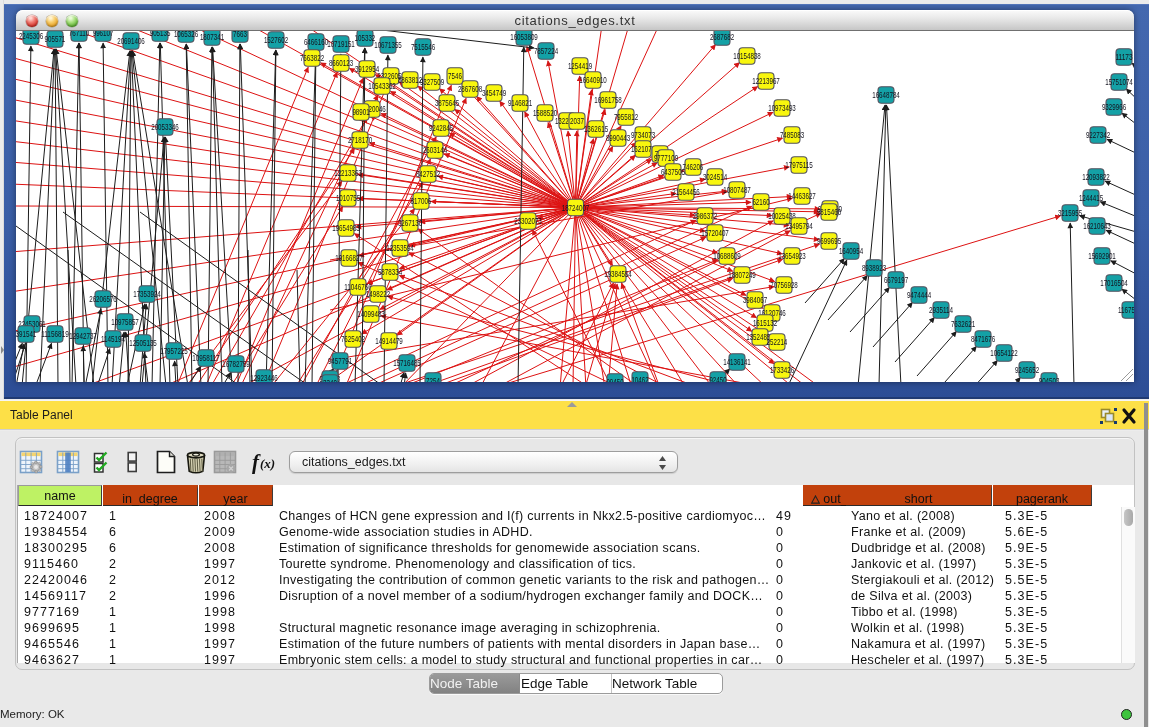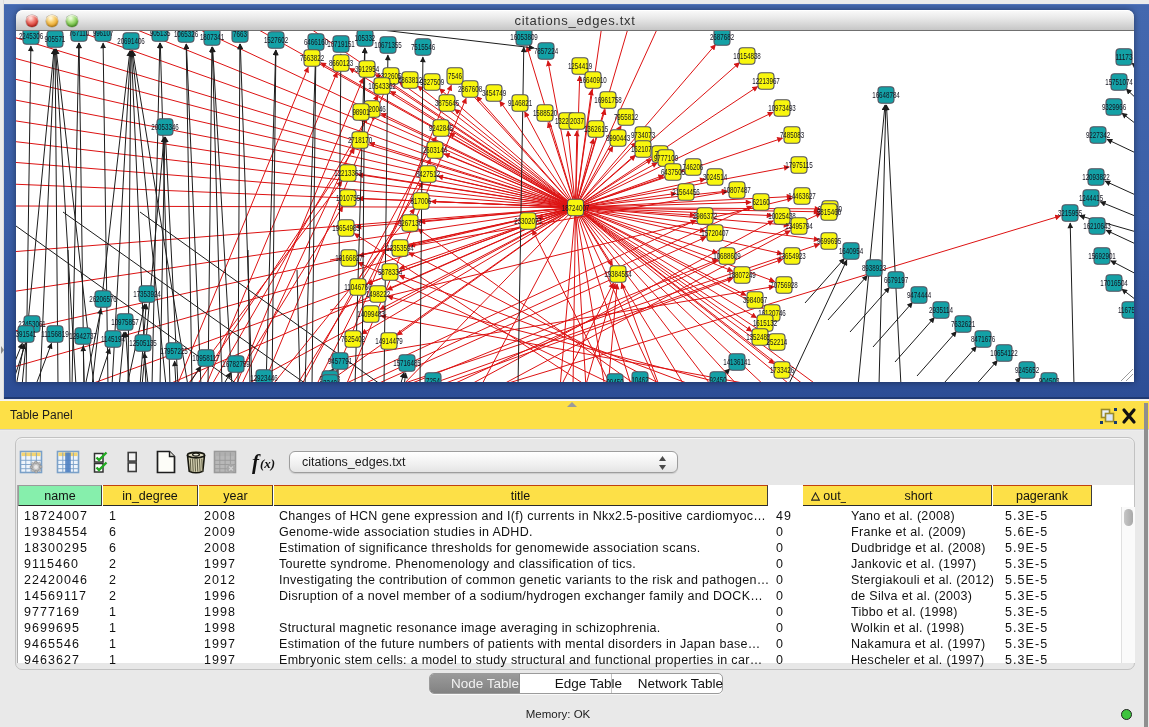--- a/index.html
+++ b/index.html
@@ -17,22 +17,22 @@
 
 #panelhdr{position:absolute;left:0;top:400px;width:1149px;height:30px;background:#fde047;border-top:1px solid #f5f5f5;border-bottom:1px solid #cfcfcf}
 #panelhdr .t{position:absolute;left:10px;top:7px;font-size:12px;color:#1c1c1c}
 #southbg{position:absolute;left:0;top:431px;width:1149px;height:296px;background:#e9e9e9}
 #bigpanel{position:absolute;left:15px;top:437px;width:1120px;height:233px;background:#e7e7e7;border:1px solid #c2c2c2;border-radius:7px;box-shadow:inset 0 1px 0 #f6f6f6}
 
 #dd{position:absolute;left:289px;top:450.5px;width:389px;height:22px;background:linear-gradient(#ffffff,#f0f0f0 60%,#e4e4e4);border:1px solid #9d9d9d;border-radius:6px;font-size:12.5px;color:#1a1a1a;line-height:20px;padding-left:12px;box-shadow:0 1px 1px rgba(0,0,0,.12)}
 
 #tbl{position:absolute;left:17px;top:485px;width:1117px;height:178px;background:#fff;border-left:1px solid #aaa}
 #thead{position:absolute;left:0;top:0;height:21px;width:1103px;font-size:12.5px;color:#111}
-#thead span{position:absolute;top:0;height:21px;line-height:21px;text-align:center;background:#fde047;border-right:1px solid #3c3c3c;border-top:1px solid #c2410c;border-bottom:1px solid #2a2a2a}
-#thead .h1{left:0;width:84px;background:#86efac;border-left:1px solid #9a9a9a;border-top:1px solid #9a9a9a;border-right:1px solid #3c3c3c}
+#thead span{position:absolute;top:0;height:21px;line-height:21px;text-align:center;background:#c2410c;border-right:1px solid #3c3c3c;border-top:4px solid #c2410c;border-bottom:1px solid #2a2a2a}
+#thead .h1{left:0;width:84px;background:#bef264;border-left:1px solid #9a9a9a;border-top:1px solid #9a9a9a;border-right:1px solid #3c3c3c}
 #thead .h2{left:85px;width:95px}
 #thead .h3{left:181px;width:74px}
 #thead .h4{left:256px;width:494px}
 #thead .h5{left:785px;width:80px}
 #thead .h6{left:828px;width:146px}
 #thead .h7{left:975px;width:99px}
 #tbody{position:absolute;left:0;top:23px;width:1103px;font-size:12.5px;color:#111}
 .c1,.c2,.c3,.c5,.c7{letter-spacing:1.05px}
 .c4{letter-spacing:.3px}
 .c6{letter-spacing:.3px}
@@ -43,26 +43,26 @@
 .c3{left:186px;width:70px}
 .c4{left:261px;width:490px}
 .c5{left:758px;width:70px}
 .c6{left:833px;width:157px}
 .c7{left:987px;width:90px}
 
 #sbar{position:absolute;left:1103px;top:22px;width:14px;height:156px;background:#fafafa;border-left:1px solid #e0e0e0}
 #sbar .th{position:absolute;left:2px;top:2px;width:9px;height:17px;border-radius:5px;background:linear-gradient(90deg,#c6c6c6,#a8a8a8);}
 
 #tabs{position:absolute;left:429px;top:673px;width:294px;height:21px;border:1px solid #9b9b9b;border-radius:5px;background:#fff;font-size:13.5px;box-shadow:0 1px 0 rgba(255,255,255,.7)}
-#tabs span{position:absolute;top:0;height:19px;line-height:19px;text-align:right;color:#111}
+#tabs span{position:absolute;top:0;height:19px;line-height:19px;text-align:left;color:#111}
 #tabs .s1{left:0;width:90px;border-radius:4px 0 0 4px;background:linear-gradient(#9a9a9a,#828282);color:#f2f2f2;border-right:1px solid #8a8a8a}
 #tabs .s2{left:91px;width:101px}
 #tabs .s3{left:181px;width:112px;border-left:1px solid #c4c4c4}
 
-#mem{position:absolute;left:0;top:708px;width:1116px;text-align:center;font-size:11.5px;color:#222}
+#mem{position:absolute;left:0;top:708px;width:1116px;text-align:left;font-size:11.5px;color:#222}
 #memdot{position:absolute;left:1121px;top:709px;width:11px;height:11px;border-radius:50%;background:#3ec43e;border:1.4px solid #222}
 #eastedge{position:absolute;left:1144px;top:403px;width:4px;height:324px;background:#8f8f8f}
 #westedge{position:absolute;left:0;top:0;width:4px;height:399px;background:#ececec;border-right:1px solid #dcdcdc}
 </style></head>
 <body>
 <div id="stage">
   <div id="desk">
     <div id="blue"></div>
     <div id="win">
       <svg width="1118" height="351" viewBox="16 31 1118 351" style="position:absolute;left:0px;top:21px;background:#fff">
@@ -725,21 +725,20 @@
   <div id="dd">citations_edges.txt<svg width="9" height="14" viewBox="0 0 9 14" style="position:absolute;right:10px;top:4px">
         <path d="M4.5 0 L8 5 L1 5 Z" fill="#4a4a4a"></path>
         <path d="M4.5 14 L8 9 L1 9 Z" fill="#4a4a4a"></path>
       </svg></div>
 
   <div id="tbl">
     <div id="thead">
       <span class="h1">name</span>
         <span class="h2">in_degree</span>
         <span class="h3">year</span>
-      <span class="h4">title</span>
         <span class="h5"><svg width="9" height="9" viewBox="0 0 10 10" style="vertical-align:-1px">
             <path d="M5 1 L9.3 9 L0.7 9 Z" fill="none" stroke="#222" stroke-width="1.2"></path>
           </svg> out_de…</span>
       <span class="h6">short</span>
         <span class="h7">pagerank</span>
     </div>
     <div id="tbody">
 <div class="tr">
           <span class="c1">18724007</span>
           <span class="c2">1</span>

